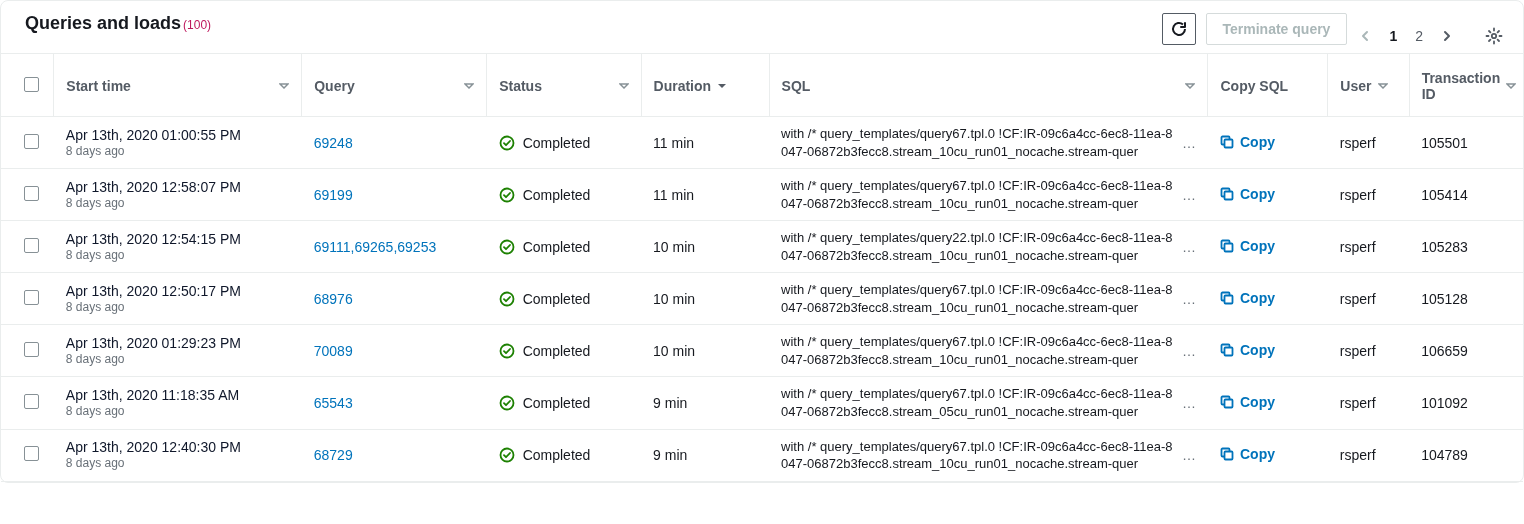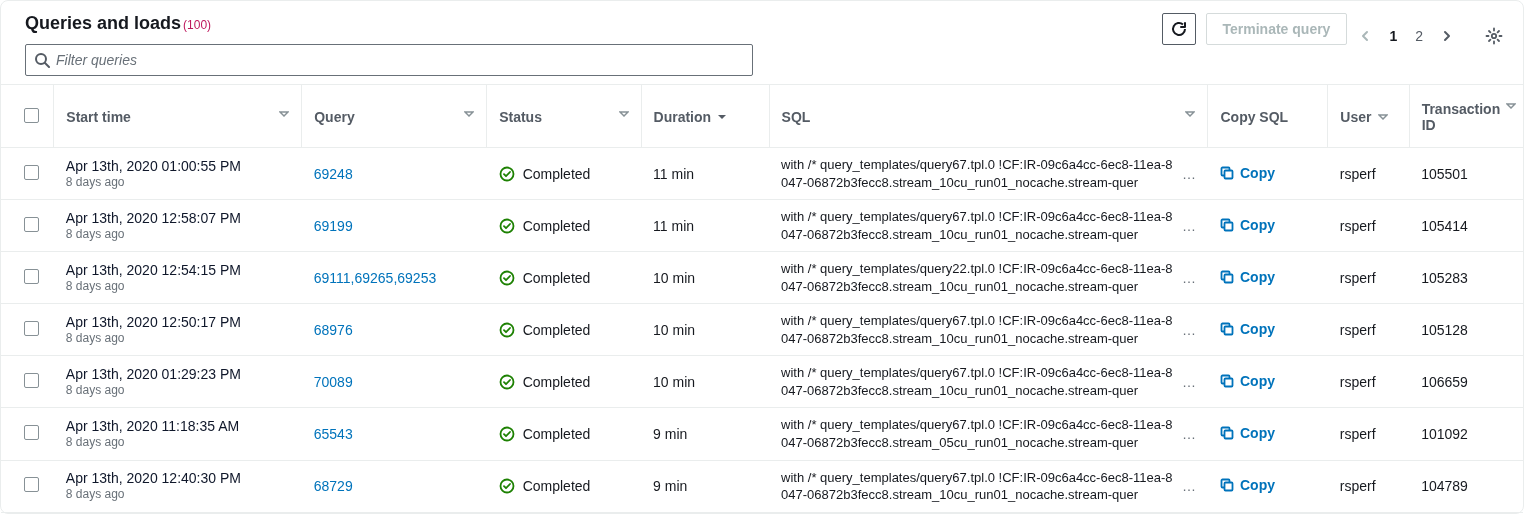--- a/index.html
+++ b/index.html
@@ -59,21 +59,21 @@
 
     table { width: 100%; border-collapse: collapse; table-layout: fixed; }
     thead th {
       text-align: left; font-weight: 700; font-size: 14px;
       color: #545b64; padding: 16px 12px 14px 12px;
       border-top: 1px solid #eaeded;
       border-bottom: 1px solid #eaeded;
       vertical-align: middle;
       white-space: normal;
     }
-    thead th .th-inner { display: flex; justify-content: space-between; gap: 6px; }
+    thead th .th-inner { display: flex; align-items: center; justify-content: space-between; gap: 6px; }
     thead th .th-left { display: flex; align-items: center; gap: 6px; }
     thead th .sort-ind { color: #545b64; display:flex; }
     thead th .sort-ind.inactive { color: #879196; }
     thead th.divider { border-left: 1px solid #eaeded; }
     tbody tr { height: 50px; }
     tbody td {
       padding: 8px 12px; font-size: 14px; color: #16191f;
       border-bottom: 1px solid #eaeded;
       vertical-align: middle;
     }
@@ -110,29 +110,20 @@
   </style>
 </head>
 <body>
 
 <div class="panel">
   <div class="panel-header">
     <div class="title-area">
       <div class="title-row">
         <span class="title">Queries and loads</span>
         <span class="count">(100)</span>
-      </div>
-      <div class="search-wrap">
-        <span class="icon">
-          <svg width="16" height="16" viewBox="0 0 16 16" fill="none">
-              <circle cx="7" cy="7" r="5" stroke="currentColor" stroke-width="2"></circle>
-              <line x1="11" y1="11" x2="15" y2="15" stroke="currentColor" stroke-width="2" stroke-linecap="round"></line>
-            </svg>
-        </span>
-        <input class="search-input" placeholder="Filter queries" style="">
       </div>
     </div>
     <div class="actions-col">
       <div class="actions-row">
         <button class="btn icon-only" title="Refresh">
           <span>
             <svg width="16" height="16" viewBox="0 0 16 16" fill="none">
                 <path d="M14 8a6 6 0 1 1-2-4.47" stroke="#16191f" stroke-width="2" fill="none"></path>
                 <path d="M14 2v4h-4" stroke="#16191f" stroke-width="2" fill="none" stroke-linecap="round" stroke-linejoin="round"></path>
               </svg>

